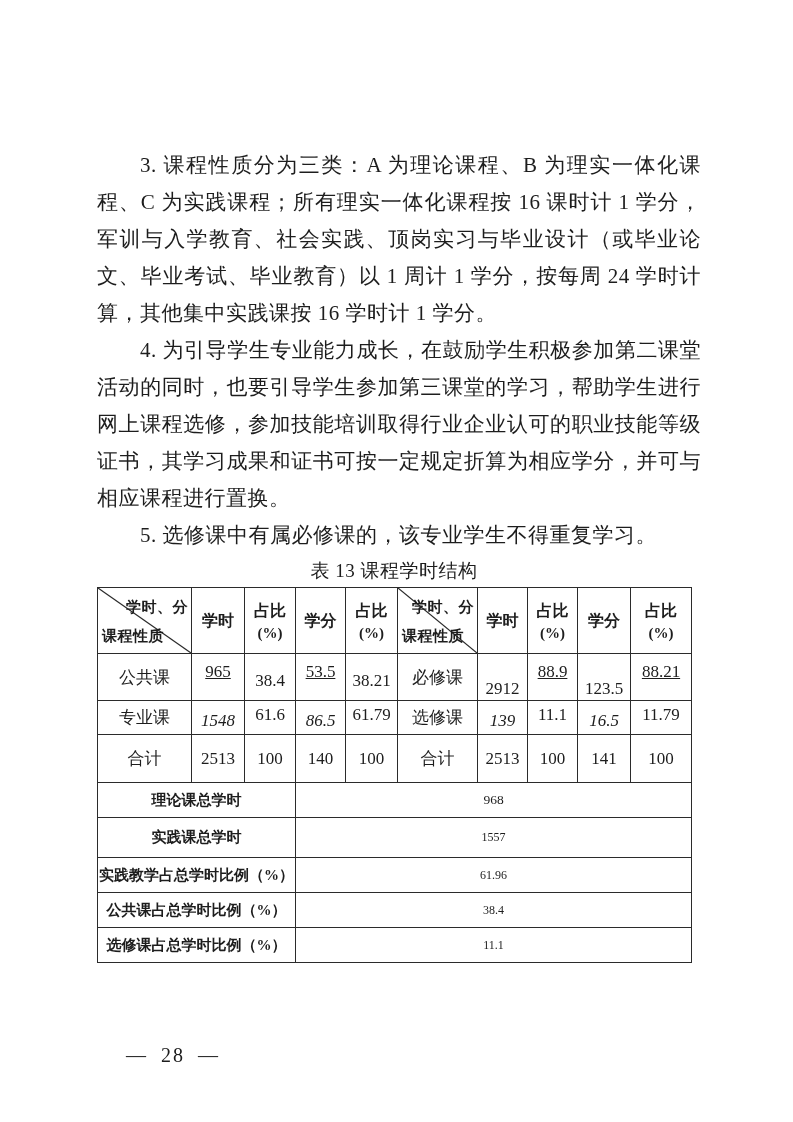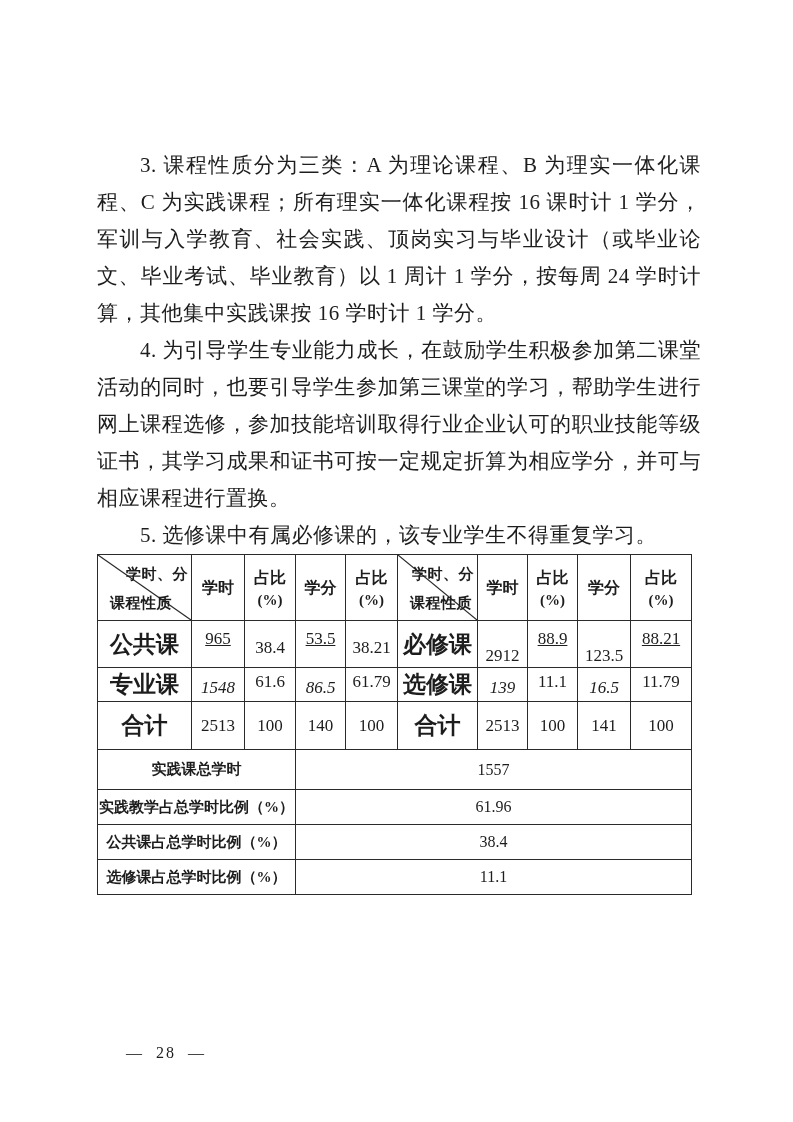--- a/index.html
+++ b/index.html
@@ -15,49 +15,50 @@
   .table-block { position:absolute; left:0; top:407px; width:604px; }
   .table-title { width:594px; font-size:19px; line-height:33px; text-align:center; letter-spacing:.5px; }
   table.course { border-collapse:collapse; table-layout:fixed; width:594px; }
   table.course td { border:1px solid #2b2b2b; text-align:center; vertical-align:middle; padding:0; overflow:hidden; }
   .tr-hdr { height:66px; }
   .tr-r1 { height:47px; }
   .tr-r2 { height:34px; }
   .tr-r3 { height:48px; }
   .tr-s  { height:35px; }
   .tr-s2 { height:40px; }
-  .zh  { font-weight:bold; font-size:23px; }
+  .zh  { font-weight:normal; font-size:17px; }
   .hz  { font-weight:bold; font-size:16px; line-height:24px; }
   .hz .unit { font-size:15px; line-height:20px; }
   .num { font-size:17px; }
   .slab { font-weight:bold; font-size:15px; white-space:nowrap; }
-  .sval { font-size:16px; }
+  .sval { font-size:12px; }
   .sval-small { font-size:13.5px; }
   .diag { position:relative; }
   .diag svg.dline { position:absolute; left:0; top:0; width:100%; height:100%; display:block; }
   .diag .dt { position:absolute; top:10px; right:3px; font-weight:bold; font-size:15px; letter-spacing:.5px; }
-  .diag .db { position:absolute; bottom:7px; left:12px; font-weight:bold; font-size:15px; letter-spacing:.5px; }
+  .diag .db { position:absolute; bottom:7px; left:4px; font-weight:bold; font-size:15px; letter-spacing:.5px; }
   .hi  { position:relative; top:-5px;text-decoration:underline; }
   .lo  { position:relative; top:4px; }
   .lo2 { position:relative; top:12px; }
   .hi2 { position:relative; top:-3px; }
   .lo3 { position:relative; top:3px;font-style:italic; }
-  .footer { position:absolute; left:126px; top:1044px; font-size:16px; letter-spacing:2px; word-spacing:6px; }
+  .footer { position:absolute; left:126px; top:1044px; font-size:20px; letter-spacing:2px; word-spacing:6px; }
 </style>
 </head>
 <body>
 
 <div class="page">
   <div class="content">
 
     <p class="para">3. 课程性质分为三类：A 为理论课程、B 为理实一体化课程、C 为实践课程；所有理实一体化课程按 16 课时计 1 学分，军训与入学教育、社会实践、顶岗实习与毕业设计（或毕业论文、毕业考试、毕业教育）以 1 周计 1 学分，按每周 24 学时计算，其他集中实践课按 16 学时计 1 学分。</p>
     <p class="para">4. 为引导学生专业能力成长，在鼓励学生积极参加第二课堂活动的同时，也要引导学生参加第三课堂的学习，帮助学生进行网上课程选修，参加技能培训取得行业企业认可的职业技能等级证书，其学习成果和证书可按一定规定折算为相应学分，并可与相应课程进行置换。</p>
     <p class="para">5. 选修课中有属必修课的，该专业学生不得重复学习。</p>
 
     <div class="table-block">
+      <div class="table-title">表 13 课程学时结构</div>
 
       <table class="course">
         <colgroup>
           <col style="width:94px">
             <col style="width:53px">
             <col style="width:51px">
             <col style="width:50px">
             <col style="width:52px">
           <col style="width:80px">
             <col style="width:50px">
@@ -136,20 +137,24 @@
           <td class="num">100</td>
           <td class="num">140</td>
           <td class="num">100</td>
           <td class="zh">合计</td>
           <td class="num">2513</td>
           <td class="num">100</td>
           <td class="num">141</td>
           <td class="num">100</td>
         </tr>
 
+        <tr class="tr-s">
+          <td colspan="3" class="slab">理论课总学时</td>
+          <td colspan="7" class="sval-small">968</td>
+        </tr>
         <tr class="tr-s2">
           <td colspan="3" class="slab">实践课总学时</td>
           <td colspan="7" class="sval">1557</td>
         </tr>
         <tr class="tr-s">
           <td colspan="3" class="slab">实践教学占总学时比例（%）</td>
           <td colspan="7" class="sval">61.96</td>
         </tr>
         <tr class="tr-s">
           <td colspan="3" class="slab">公共课占总学时比例（%）</td>

